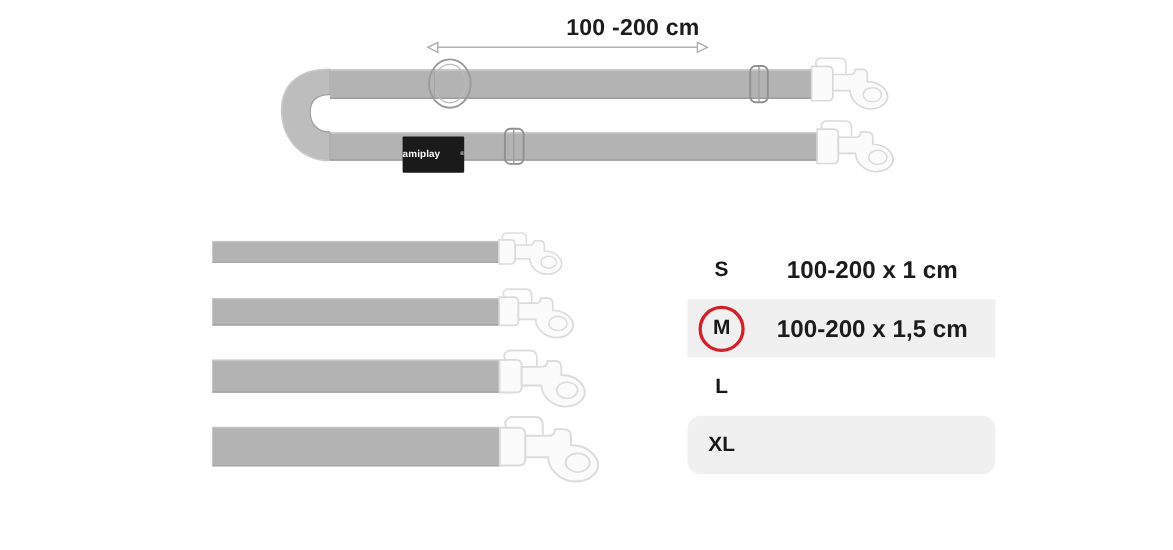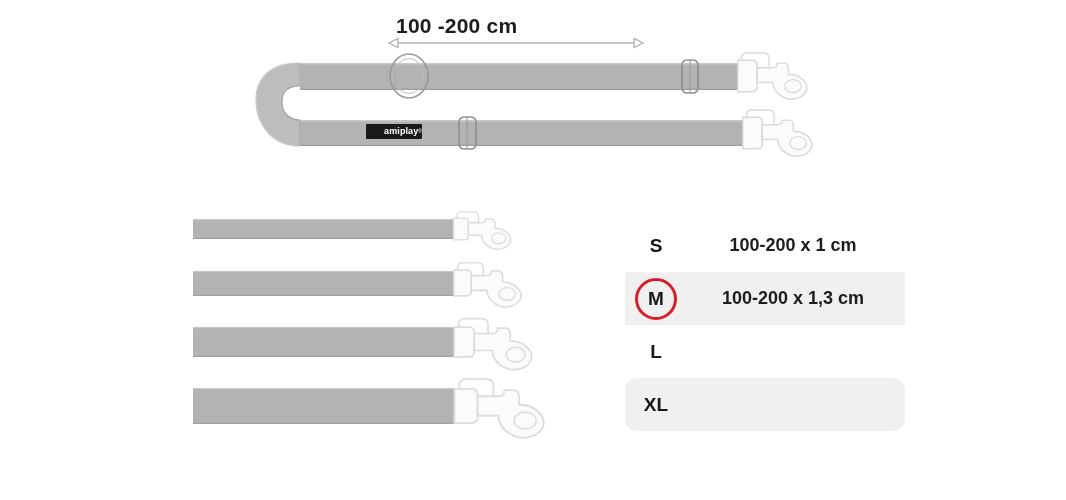--- a/index.html
+++ b/index.html
@@ -9,21 +9,21 @@
     font-family:"Liberation Sans", sans-serif;
     overflow:hidden;
     position:relative;
   }
   #stage{position:absolute;left:0;top:0;width:1066px;height:500px;}
 
   
   .dim-label{
     position:absolute;
     left:396px; top:14px; width:240px;
-    text-align:left;
+    text-align:right;
     font-size:21px;
     font-weight:700;
     color:#1c1c1c;
     letter-spacing:0.2px;
     white-space:nowrap;
   }
 
   
   .size-table{
     position:absolute;
@@ -43,21 +43,21 @@
     text-align:center;
     font-size:19px;
     font-weight:700;
     color:#171717;
     position:relative;
     flex:0 0 62px;
   }
   .size-cell-dim{
     flex:1 1 auto;
     text-align:center;
-    font-size:18px;
+    font-size:22px;
     font-weight:700;
     color:#1c1c1c;
     white-space:nowrap;
     padding-right:6px;
   }
   .code-text{position:relative;z-index:2;}
   .highlight-ring{
     position:absolute;
     left:50%; top:50%;
     width:42px;height:42px;
@@ -65,26 +65,26 @@
     border:3px solid #d4202a;
     border-radius:50%;
     box-sizing:border-box;
     z-index:1;
   }
 
   
   .brand-tag{
     position:absolute;
     left:366px; top:124px;
-    width:56px; height:15px;
+    width:56px; height:33px;
     background:#1a1a1a;
     border-radius:1px;
     display:flex;
     align-items:center;
-    justify-content:flex-end;
+    justify-content:space-between;
     z-index:40;
   }
   .brand-tag .bt{
     color:#ffffff;
     font-size:9px;
     font-weight:700;
     letter-spacing:0.1px;
     line-height:1;
   }
   .brand-tag .btr{
@@ -231,21 +231,21 @@
         <span class="code-text">S</span>
       </div>
       <div class="size-cell-dim">100-200 x 1 cm</div>
     </div>
 
     <div class="size-row shaded" id="row1" style="background: rgb(240, 240, 240);">
       <div class="size-cell-code">
         <span class="highlight-ring" style="border-color: rgb(212, 32, 42);"></span>
         <span class="code-text">M</span>
       </div>
-      <div class="size-cell-dim">100-200 x 1,3 cm</div>
+      <div class="size-cell-dim">100-200 x 1,5 cm</div>
     </div>
 
     <div class="size-row" id="row2" style="background: transparent;">
       <div class="size-cell-code">
         <span class="code-text">L</span>
       </div>
     </div>
 
     <div class="size-row shaded" id="row3" style="background: rgb(240, 240, 240); border-radius: 12px;">
       <div class="size-cell-code">

